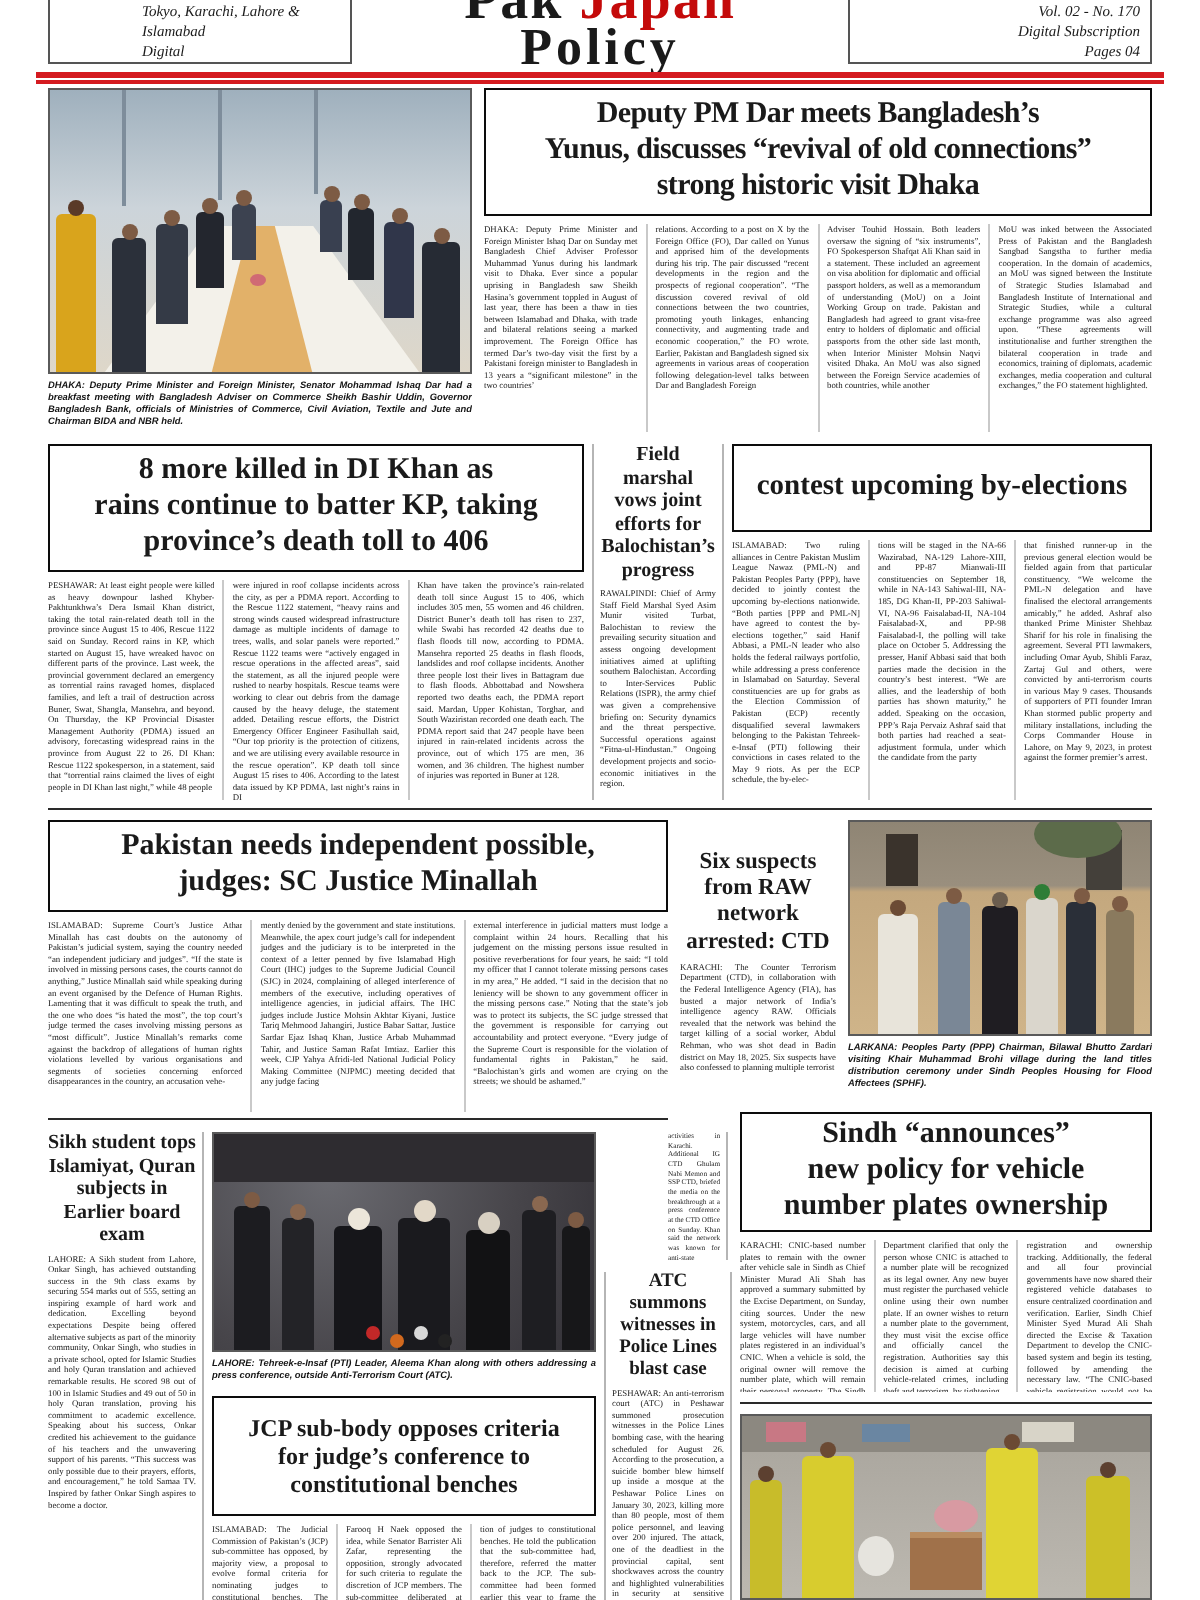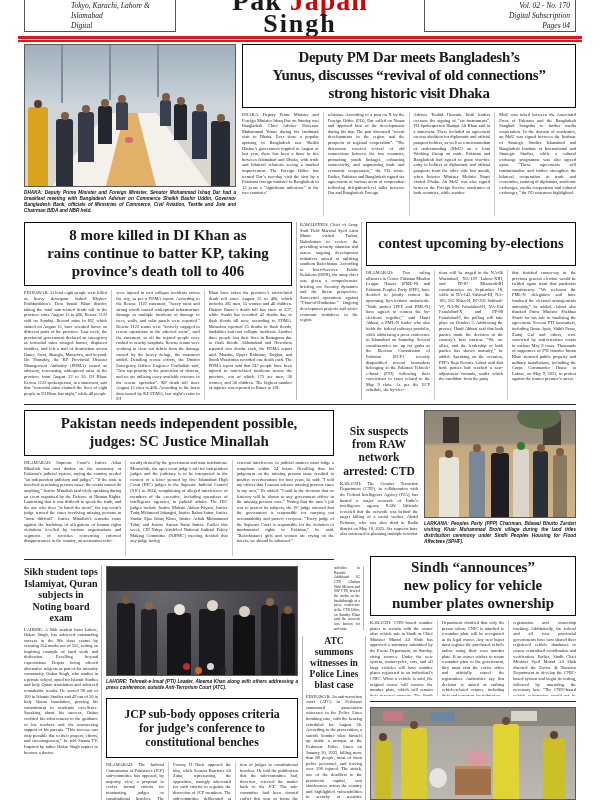--- a/index.html
+++ b/index.html
@@ -44,21 +44,21 @@
 
 <div class="page">
 
   <div class="abs mbox" style="left:24px;top:-2px;width:152px;height:34px">
     <div class="ln">Tokyo, Karachi, Lahore &amp;</div>
     <div class="ln">Islamabad</div>
     <div class="ln">Digital</div>
   </div>
   <div class="abs" style="left:182px;top:0;width:236px">
     <div class="t1"><span>Pak </span><span class="tred">Japan</span></div>
-    <div class="t2">Singh</div>
+    <div class="t2">Policy</div>
   </div>
   <div class="abs mbox rt" style="left:424px;top:-2px;width:152px;height:34px">
     <div class="ln">Vol. 02 - No. 170</div>
     <div class="ln">Digital Subscription</div>
     <div class="ln">Pages 04</div>
   </div>
   <div class="abs redrule" style="left:18px;top:36px;width:564px">
       <i></i>
     </div>
 
@@ -99,20 +99,21 @@
     <span class="hl">rains continue to batter KP, taking</span>
     <span class="hl">province’s death toll to 406</span>
   </div>
   <div class="abs cols" style="left:24px;top:290px;width:268px;height:110px">
     <div class="col">PESHAWAR: At least eight people were killed as heavy downpour lashed Khyber-Pakhtunkhwa’s Dera Ismail Khan district, taking the total rain-related death toll in the province since August 15 to 406, Rescue 1122 said on Sunday. Record rains in KP, which started on August 15, have wreaked havoc on different parts of the province. Last week, the provincial government declared an emergency as torrential rains ravaged homes, displaced families, and left a trail of destruction across Buner, Swat, Shangla, Mansehra, and beyond. On Thursday, the KP Provincial Disaster Management Authority (PDMA) issued an advisory, forecasting widespread rains in the province from August 22 to 26. DI Khan: Rescue 1122 spokesperson, in a statement, said that “torrential rains claimed the lives of eight people in DI Khan last night,” while 48 people</div>
     <div class="col">were injured in roof collapse incidents across the city, as per a PDMA report. According to the Rescue 1122 statement, “heavy rains and strong winds caused widespread infrastructure damage as multiple incidents of damage to trees, walls, and solar panels were reported.” Rescue 1122 teams were “actively engaged in rescue operations in the affected areas”, said the statement, as all the injured people were rushed to nearby hospitals. Rescue teams were working to clear out debris from the damage caused by the heavy deluge, the statement added. Detailing rescue efforts, the District Emergency Officer Engineer Fasihullah said, “Our top priority is the protection of citizens, and we are utilising every available resource in the rescue operation”. KP death toll since August 15 rises to 406. According to the latest data issued by KP PDMA, last night’s rains in DI</div>
     <div class="col">Khan have taken the province’s rain-related death toll since August 15 to 406, which includes 305 men, 55 women and 46 children. District Buner’s death toll has risen to 237, while Swabi has recorded 42 deaths due to flash floods till now, according to PDMA. Mansehra reported 25 deaths in flash floods, landslides and roof collapse incidents. Another three people lost their lives in Battagram due to flash floods. Abbottabad and Nowshera reported two deaths each, the PDMA report said. Mardan, Upper Kohistan, Torghar, and South Waziristan recorded one death each. The PDMA report said that 247 people have been injured in rain-related incidents across the province, out of which 175 are men, 36 women, and 36 children. The highest number of injuries was reported in Buner at 128.</div>
   </div>
 
   <div class="abs vr" style="left:296px;top:222px;width:66px;height:178px;overflow:hidden">
+    <div class="shead" style="font-size:10px;margin-bottom:3px">Field marshal vows joint efforts for Balochistan’s progress</div>
     <div class="scol">RAWALPINDI: Chief of Army Staff Field Marshal Syed Asim Munir visited Turbat, Balochistan to review the prevailing security situation and assess ongoing development initiatives aimed at uplifting southern Balochistan. According to Inter-Services Public Relations (ISPR), the army chief was given a comprehensive briefing on: Security dynamics and the threat perspective. Successful operations against “Fitna-ul-Hindustan.” Ongoing development projects and socio-economic initiatives in the region.</div>
   </div>
 
   <div class="abs hbox" style="left:366px;top:222px;width:210px;height:44px;font-size:14.5px">
     <span class="hl">contest upcoming by-elections</span>
   </div>
   <div class="abs cols" style="left:366px;top:270px;width:210px;height:130px">
     <div class="col">ISLAMABAD: Two ruling alliances in Centre Pakistan Muslim League Nawaz (PML-N) and Pakistan Peoples Party (PPP), have decided to jointly contest the upcoming by-elections nationwide. “Both parties [PPP and PML-N] have agreed to contest the by-elections together,” said Hanif Abbasi, a PML-N leader who also holds the federal railways portfolio, while addressing a press conference in Islamabad on Saturday. Several constituencies are up for grabs as the Election Commission of Pakistan (ECP) recently disqualified several lawmakers belonging to the Pakistan Tehreek-e-Insaf (PTI) following their convictions in cases related to the May 9 riots. As per the ECP schedule, the by-elec-</div>
     <div class="col">tions will be staged in the NA-66 Wazirabad, NA-129 Lahore-XIII, and PP-87 Mianwali-III constituencies on September 18, while in NA-143 Sahiwal-III, NA-185, DG Khan-II, PP-203 Sahiwal-VI, NA-96 Faisalabad-II, NA-104 Faisalabad-X, and PP-98 Faisalabad-I, the polling will take place on October 5. Addressing the presser, Hanif Abbasi said that both parties made the decision in the country’s best interest. “We are allies, and the leadership of both parties has shown maturity,” he added. Speaking on the occasion, PPP’s Raja Pervaiz Ashraf said that both parties had reached a seat-adjustment formula, under which the candidate from the party</div>
     <div class="col">that finished runner-up in the previous general election would be fielded again from that particular constituency. “We welcome the PML-N delegation and have finalised the electoral arrangements amicably,” he added. Ashraf also thanked Prime Minister Shehbaz Sharif for his role in finalising the agreement. Several PTI lawmakers, including Omar Ayub, Shibli Faraz, Zartaj Gul and others, were convicted by anti-terrorism courts in various May 9 cases. Thousands of supporters of PTI founder Imran Khan stormed public property and military installations, including the Corps Commander House in Lahore, on May 9, 2023, in protest against the former premier’s arrest.</div>
@@ -145,21 +146,21 @@
     <div class="person" style="left:66px;top:42px;width:18px;height:66px;background:#1f1d22;--h:#6b5d4e"></div>
     <div class="person" style="left:88px;top:38px;width:16px;height:70px;background:#dad6cc;--h:#2e7d36"></div>
     <div class="person" style="left:108px;top:40px;width:15px;height:68px;background:#2a2f38"></div>
     <div class="person" style="left:128px;top:44px;width:14px;height:64px;background:#8a7a5e"></div>
   </div>
   <div class="abs caption" style="left:424px;top:521px;width:152px;height:28px;overflow:hidden">LARKANA: Peoples Party (PPP) Chairman, Bilawal Bhutto Zardari visiting Khair Muhammad Brohi village during the land titles distribution ceremony under Sindh Peoples Housing for Flood Affectees (SPHF).</div>
 
   <div class="abs hr1" style="left:24px;top:559px;width:310px;height:1px"></div>
 
   <div class="abs vr-r" style="left:24px;top:566px;width:78px;height:234px;overflow:hidden">
-    <div class="shead" style="font-size:10px;margin-bottom:3px">Sikh student tops Islamiyat, Quran subjects in Noting board exam</div>
+    <div class="shead" style="font-size:10px;margin-bottom:3px">Sikh student tops Islamiyat, Quran subjects in Earlier board exam</div>
     <div class="scol">LAHORE: A Sikh student from Lahore, Onkar Singh, has achieved outstanding success in the 9th class exams by securing 554 marks out of 555, setting an inspiring example of hard work and dedication. Excelling beyond expectations Despite being offered alternative subjects as part of the minority community, Onkar Singh, who studies in a private school, opted for Islamic Studies and holy Quran translation and achieved remarkable results. He scored 98 out of 100 in Islamic Studies and 49 out of 50 in holy Quran translation, proving his commitment to academic excellence. Speaking about his success, Onkar credited his achievement to the guidance of his teachers and the unwavering support of his parents. “This success was only possible due to their prayers, efforts, and encouragement,” he told Samaa TV. Inspired by father Onkar Singh aspires to become a doctor.</div>
   </div>
 
   <div class="abs photo" style="left:106px;top:566px;width:192px;height:110px">
     <div style="left:0;top:0;right:0;bottom:0;background:radial-gradient(circle at 30% 20%,#6a6a70,#47454a 60%,#323036)"></div>
     <div style="left:0;top:0;right:0;height:24px;background:#2e2c30"></div>
     <div class="person" style="left:10px;top:36px;width:18px;height:74px;background:#1c1c20;--h:#7d5b44"></div>
     <div class="person" style="left:34px;top:42px;width:16px;height:68px;background:#232327;--h:#8a6850"></div>
     <div class="person bh" style="left:60px;top:46px;width:24px;height:64px;background:#16161a;--h:#ece6da"></div>
     <div class="person bh" style="left:92px;top:42px;width:26px;height:68px;background:#1a1a1e;--h:#e2d8c8"></div>

